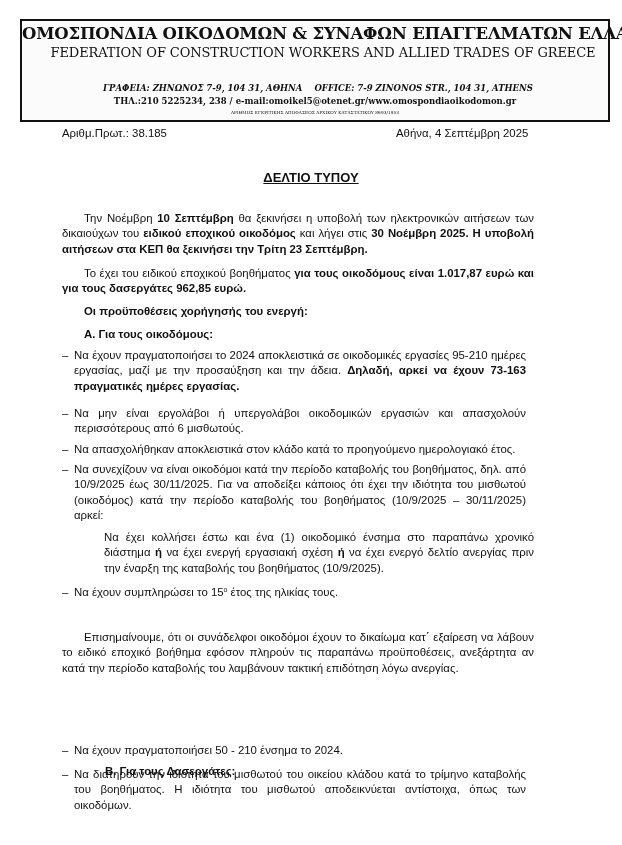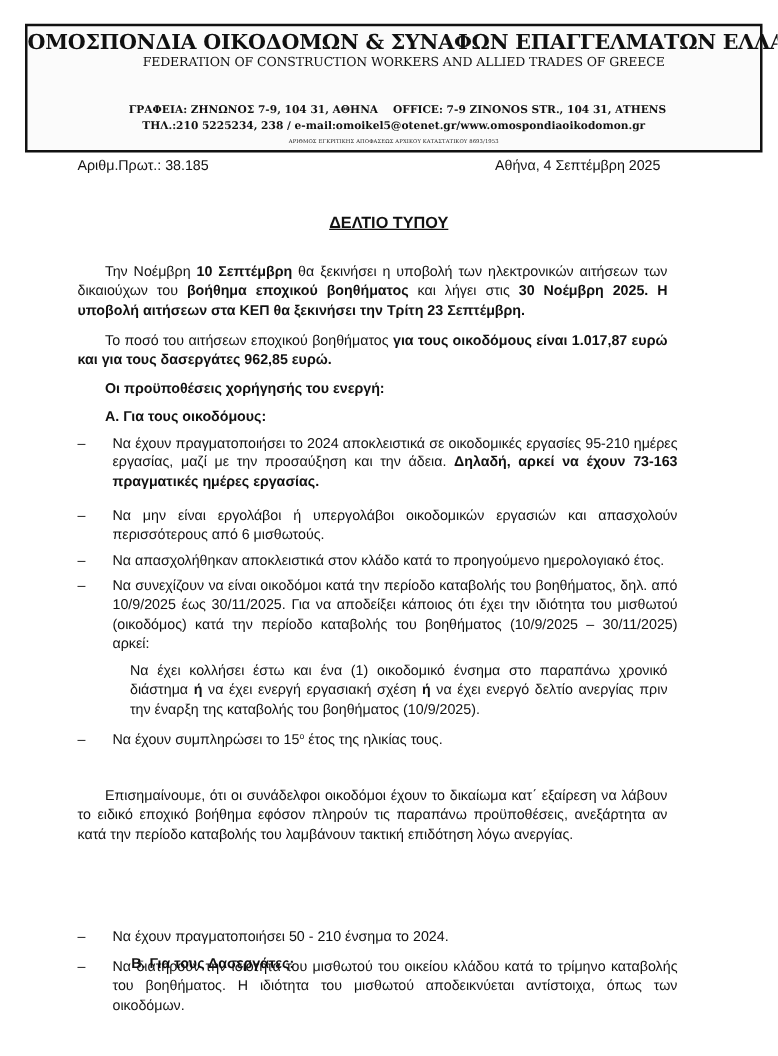--- a/index.html
+++ b/index.html
@@ -5,40 +5,40 @@
   html, body { margin: 0; padding: 0; background: #ffffff; }
   body { width: 622px; height: 845px; position: relative; overflow: hidden; color: #111; }
   .page { position: absolute; left: 0; top: 0; width: 622px; height: 845px; }
 
   .letterhead {
     position: absolute; left: 20px; top: 19px; width: 586px; height: 99px;
     border: 2px solid #111; background: #fbfbfb;
     font-family: "DejaVu Serif", "Liberation Serif", serif; text-align: center;
   }
   .lh-title { position: absolute; left: 0; right: 0; top: 3px; font-size: 16.5px; font-weight: bold; letter-spacing: -0.2px; white-space: nowrap; }
-  .lh-en { position: absolute; left: 0; right: 0; top: 24px; font-size: 10px; white-space: nowrap; letter-spacing: -0.1px; padding-left: 16px; }
+  .lh-en { position: absolute; left: 0; right: 0; top: 24px; font-size: 13px; white-space: nowrap; letter-spacing: -0.1px; padding-left: 16px; }
   .lh-fr { position: absolute; left: 0; right: 0; top: 40px; font-size: 8.3px; white-space: nowrap; letter-spacing: -0.1px; }
-  .lh-addr { position: absolute; left: 6px; right: 0; top: 62px; font-size: 8.5px; font-weight: bold; white-space: nowrap; }
+  .lh-addr { position: absolute; left: 6px; right: 0; top: 62px; font-size: 8.5px; font-weight: bold; white-space: nowrap; font-style: italic; }
   .lh-addr .gap { display: inline-block; width: 12px; }
   .lh-tel { position: absolute; left: 0; right: 0; top: 75px; font-size: 8.5px; font-weight: bold; white-space: nowrap; }
   .lh-decree { position: absolute; left: 0; right: 0; top: 89px; font-size: 4.2px; white-space: nowrap; letter-spacing: 0.1px; }
 
   .doc { font-family: "Liberation Sans", "DejaVu Sans", sans-serif; font-size: 11.4px; line-height: 15.3px; }
   .meta-left { position: absolute; left: 62px; top: 126px; }
   .meta-right { position: absolute; left: 396px; top: 126px; }
   .heading { position: absolute; left: 0; right: 0; top: 170px; text-align: center; font-weight: bold; font-size: 13px; text-decoration: underline; }
 
   .para { position: absolute; left: 62px; width: 472px; text-align: justify; }
   .indent { text-indent: 22px; }
   .sub { position: absolute; left: 84px; font-weight: bold; }
   .b { font-weight: bold; }
 
   .bullet { position: absolute; left: 62px; width: 472px; }
   .bullet .dash { position: absolute; left: 0; top: 0; width: 14px; }
-  .bullet .btext { margin-left: 28px; width: 452px; text-align: justify; }
+  .bullet .btext { margin-left: 12px; width: 452px; text-align: justify; }
   .nested { position: absolute; left: 104px; width: 430px; text-align: justify; }
   sup { font-size: 7px; line-height: 0; vertical-align: 4px; }
 </style>
 </head>
 <body>
 
 <div class="page">
 
   <div class="letterhead">
     <div class="lh-title">ΟΜΟΣΠΟΝΔΙΑ ΟΙΚΟΔΟΜΩΝ &amp; ΣΥΝΑΦΩΝ ΕΠΑΓΓΕΛΜΑΤΩΝ ΕΛΛΑΔΑΣ</div>
@@ -50,25 +50,25 @@
     <div class="lh-decree">ΑΡΙΘΜΟΣ ΕΓΚΡΙΤΙΚΗΣ ΑΠΟΦΑΣΕΩΣ ΑΡΧΙΚΟΥ ΚΑΤΑΣΤΑΤΙΚΟΥ 8693/1953</div>
   </div>
 
   <div class="doc">
     <div class="meta-left">Αριθμ.Πρωτ.: 38.185</div>
     <div class="meta-right">Αθήνα, 4 Σεπτέμβρη 2025</div>
 
     <div class="heading">ΔΕΛΤΙΟ ΤΥΠΟΥ</div>
 
     <div class="para indent" style="top:211px;">
-      <span>Την Νοέμβρη </span><span class="b">10 Σεπτέμβρη</span><span> θα ξεκινήσει η υποβολή των ηλεκτρονικών αιτήσεων των δικαιούχων του </span><span class="b">βοήθημα εποχικού βοηθήματος</span><span> και λήγει στις </span><span class="b">30 Νοέμβρη 2025. Η υποβολή αιτήσεων στα ΚΕΠ θα ξεκινήσει την Τρίτη 23 Σεπτέμβρη.</span>
+      <span>Την Νοέμβρη </span><span class="b">10 Σεπτέμβρη</span><span> θα ξεκινήσει η υποβολή των ηλεκτρονικών αιτήσεων των δικαιούχων του </span><span class="b">ειδικού εποχικού οικοδόμος</span><span> και λήγει στις </span><span class="b">30 Νοέμβρη 2025. Η υποβολή αιτήσεων στα ΚΕΠ θα ξεκινήσει την Τρίτη 23 Σεπτέμβρη.</span>
     </div>
 
     <div class="para indent" style="top:266px;">
-      <span>Το ποσό του αιτήσεων εποχικού βοηθήματος </span><span class="b">για τους οικοδόμους είναι 1.017,87 ευρώ και για τους δασεργάτες 962,85 ευρώ.</span>
+      <span>Το έχει του ειδικού εποχικού βοηθήματος </span><span class="b">για τους οικοδόμους είναι 1.017,87 ευρώ και για τους δασεργάτες 962,85 ευρώ.</span>
     </div>
 
     <div class="sub" style="top:304px;">Οι προϋποθέσεις χορήγησής του ενεργή:</div>
     <div class="sub" style="top:327px;">Α. Για τους οικοδόμους:</div>
 
     <div class="bullet" style="top:348px;">
       <span class="dash">–</span>
       <div class="btext"><span>Να έχουν πραγματοποιήσει το 2024 αποκλειστικά σε οικοδομικές εργασίες 95-210 ημέρες εργασίας, μαζί με την προσαύξηση και την άδεια. </span><span class="b">Δηλαδή, αρκεί να έχουν 73-163 πραγματικές ημέρες εργασίας.</span></div>
     </div>
 

